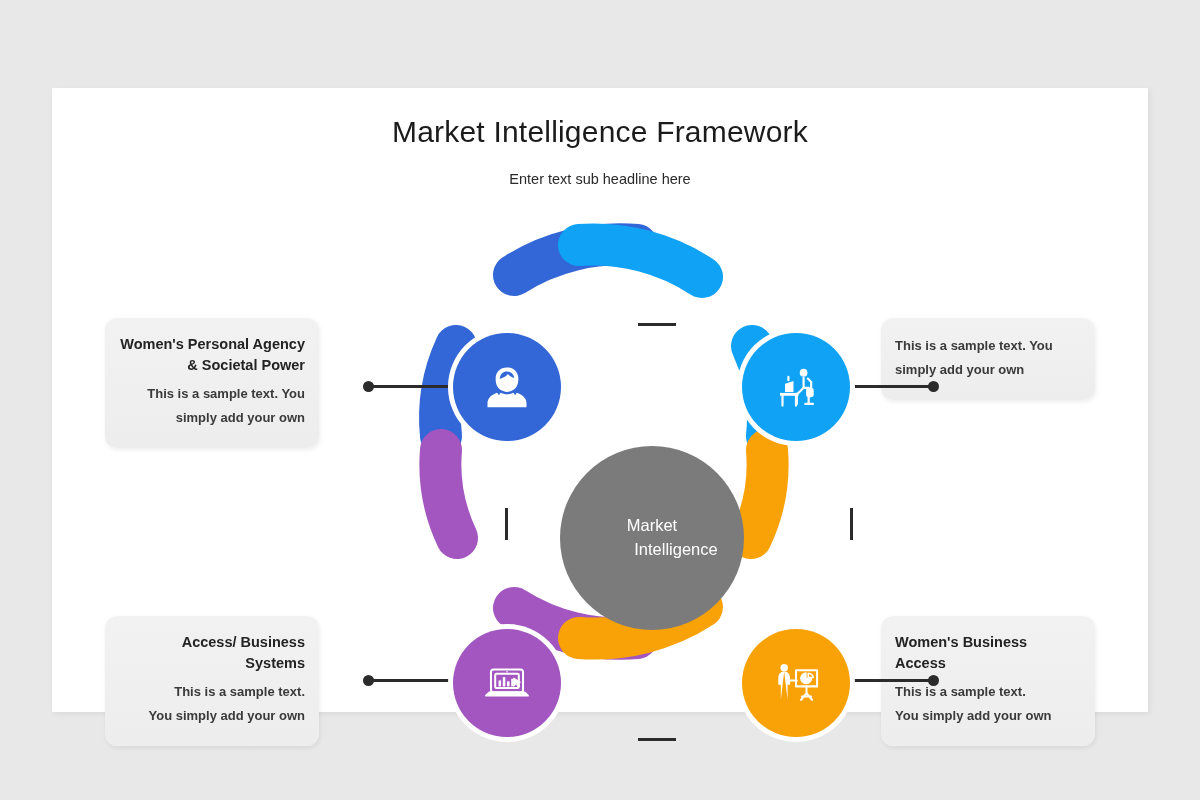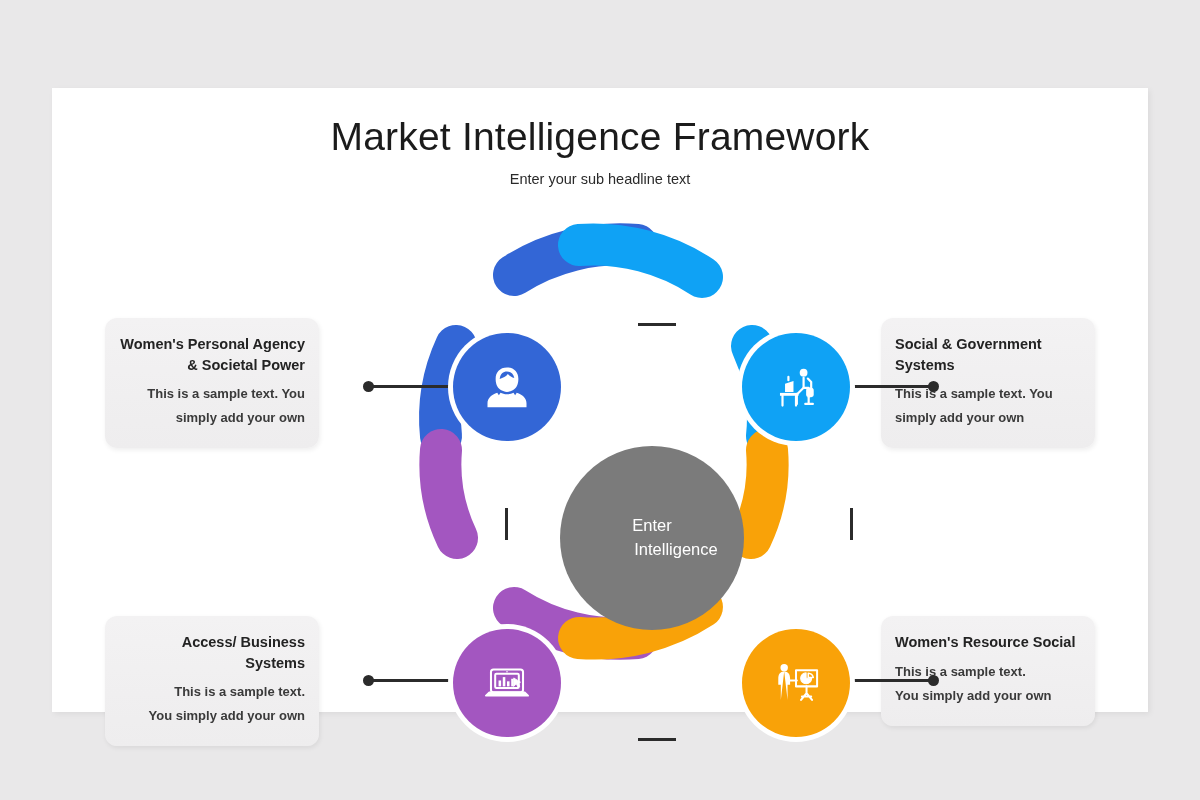--- a/index.html
+++ b/index.html
@@ -24,21 +24,21 @@
     box-shadow: 2px 2px 6px rgba(0,0,0,0.06);
   }
 
   
   .title {
     position: absolute;
     left: 0;
     top: 27px;
     width: 1096px;
     text-align: center;
-    font-size: 39px;
+    font-size: 30px;
     font-weight: 400;
     color: #1b1b1b;
     letter-spacing: 0.2px;
   }
   .subtitle {
     position: absolute;
     left: 0;
     top: 83px;
     width: 1096px;
     text-align: center;
@@ -171,21 +171,21 @@
   .card.r2 { top: 528px; }
 
   .hub-line2 { display: block; margin-left: 48px; }
 </style>
 </head>
 <body>
 
 <div id="slide">
 
   <div class="title">Market Intelligence Framework</div>
-  <div class="subtitle">Enter your sub headline text</div>
+  <div class="subtitle">Enter text sub headline here</div>
 
   <div id="stage">
 
     <svg id="ring" viewBox="0 0 512 448">
       <g fill="none" stroke-linecap="round" stroke-width="42">
 
         <path stroke="#3366d6" d="M 158 45 A 190 180 0 0 1 281 15" transform="translate(8,12)"></path>
 
         <path stroke="#0fa2f5" d="M 239 15 A 190 180 0 0 1 362 47" transform="translate(-8,12)"></path>
 
@@ -217,21 +217,21 @@
     <div class="dot d2"></div>
     <div class="dot d3"></div>
     <div class="dot d4"></div>
     <div class="dot d5"></div>
     <div class="dot d6"></div>
     <div class="dot d7"></div>
     <div class="dot d8"></div>
 
     <div class="hub">
       <div>
-        <span>Enter</span>
+        <span>Market</span>
         <span class="hub-line2">Intelligence</span>
       </div>
     </div>
 
     <div class="node tl">
       <span>
         <svg width="52" height="52" viewBox="0 0 64 64" fill="#ffffff">
           <path d="M32 8c-9 0-14 6-14 14 0 4 1 7 2 9 1 2 3 4 5 5 2 1 4 2 7 2s5-1 7-2c2-1 4-3 5-5 1-2 2-5 2-9 0-8-5-14-14-14zm0 5c5 0 8 3 9 8-3-1-6-3-8-5-2 3-6 5-10 6 1-6 4-9 9-9z"></path>
           <path d="M32 41c-3 0-6-1-8-2l-2 3-2-3c-7 2-12 7-12 13v5h48v-5c0-6-5-11-12-13l-2 3-2-3c-2 1-5 2-8 2z"></path>
         </svg>
@@ -290,37 +290,36 @@
 
     <div class="card left r1">
       <div class="head">Women's Personal Agency &amp; Societal Power</div>
       <div class="body">
         <div>This is a sample text. You</div>
         <div>simply add your own</div>
       </div>
     </div>
 
     <div class="card right r1">
-      <div class="head">Social &amp; Government Systems</div>
       <div class="body">
         <div>This is a sample text. You</div>
         <div>simply add your own</div>
       </div>
     </div>
 
     <div class="card left r2">
       <div class="head">Access/ Business Systems</div>
       <div class="body">
         <div>This is a sample text.</div>
         <div>You simply add your own</div>
       </div>
     </div>
 
     <div class="card right r2">
-      <div class="head">Women's Resource Social</div>
+      <div class="head">Women's Business Access</div>
       <div class="body">
         <div>This is a sample text.</div>
         <div>You simply add your own</div>
       </div>
     </div>
 
   </div>
 </div>
 
 </body></html>

